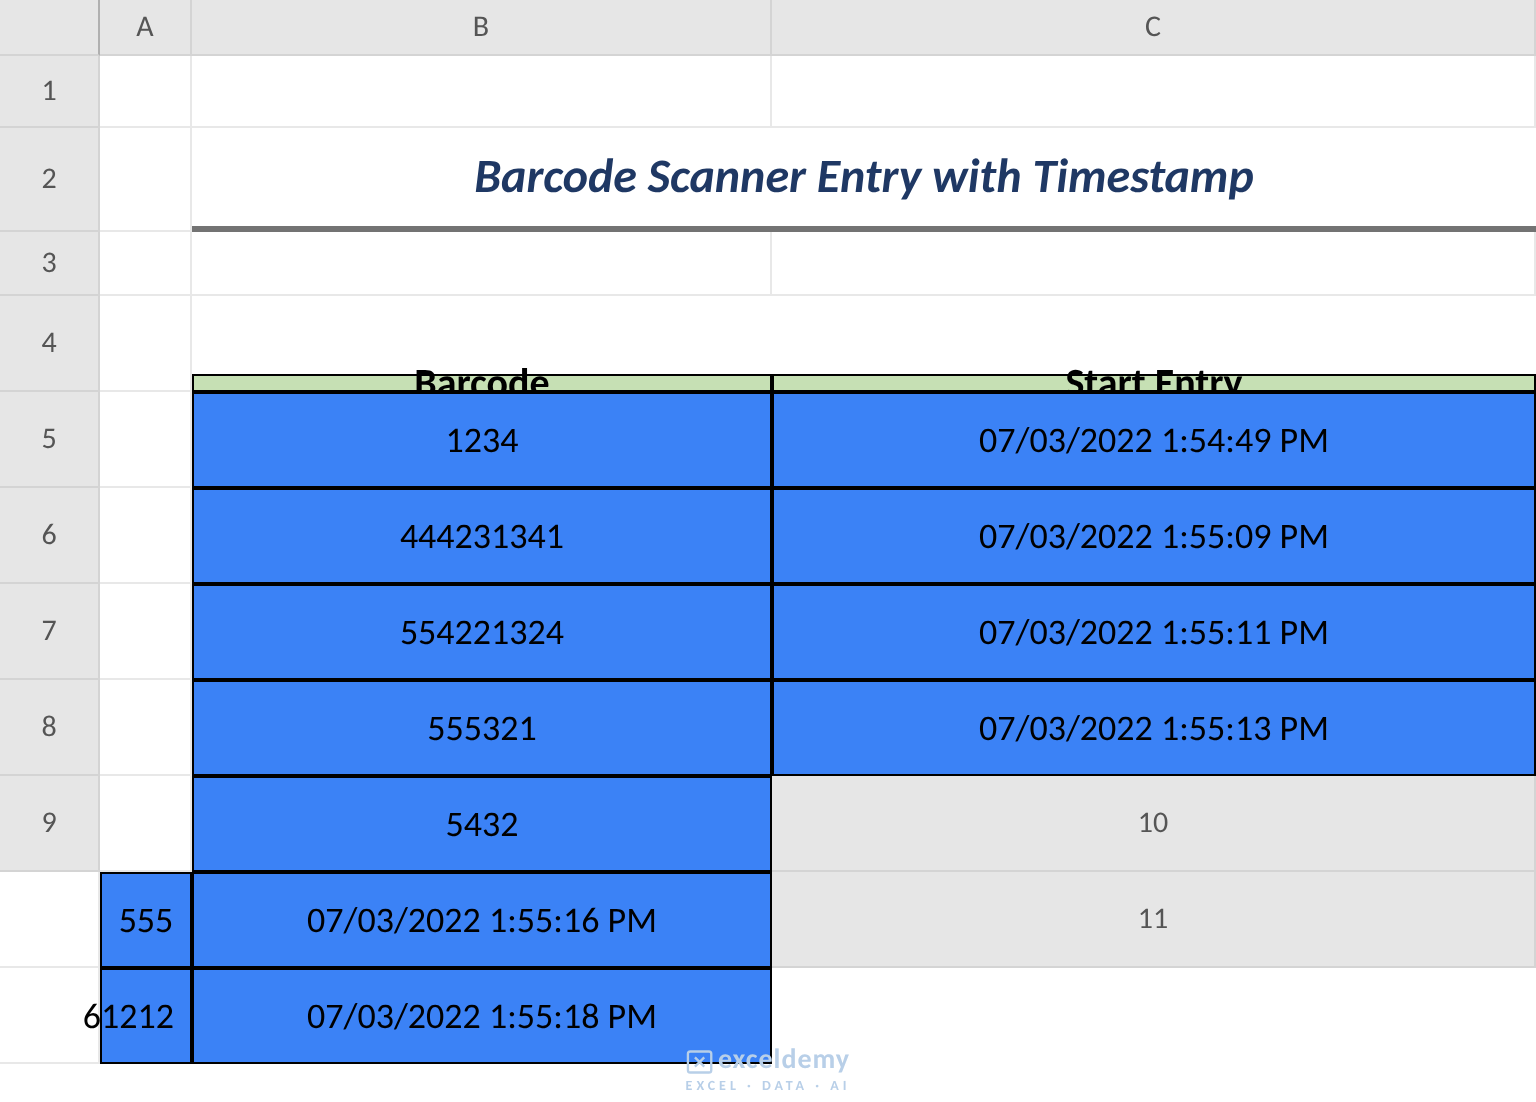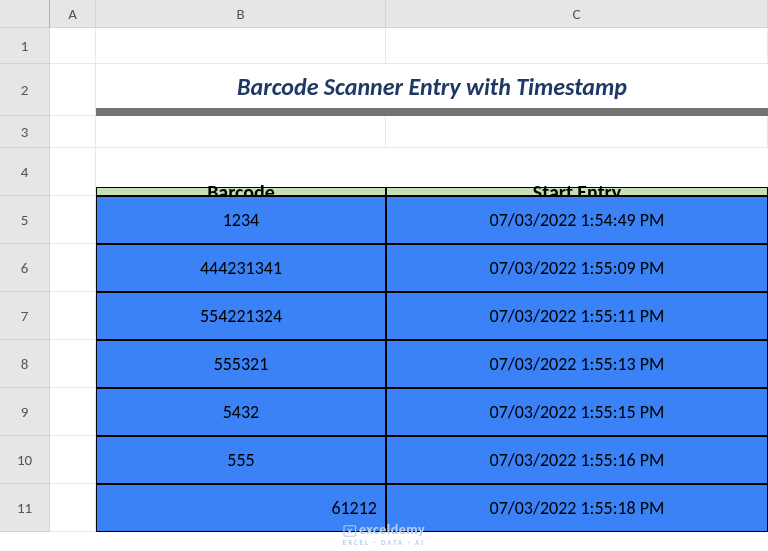--- a/index.html
+++ b/index.html
@@ -51,21 +51,21 @@
     }
     .title-cell {
       grid-column: 3 / 5;
       display: flex;
       align-items: center;
       justify-content: center;
       font-size: 24px;
       font-weight: bold;
       font-style: italic;
       color: #1f3864;
-      border-bottom: 8px solid #737373;
+      border-bottom: 3px solid #737373;
       padding: 8px 0;
     }
     .table-header {
       background: #c6e0b4;
       border: 1px solid #000;
       display: flex;
       align-items: center;
       justify-content: center;
       font-size: 20px;
       font-weight: bold;
@@ -153,21 +153,20 @@
   <div class="table-cell">07/03/2022 1:55:11 PM</div>
 
   <div class="row-header">8</div>
   <div class="cell"></div>
   <div class="table-cell">555321</div>
   <div class="table-cell">07/03/2022 1:55:13 PM</div>
 
   <div class="row-header">9</div>
   <div class="cell"></div>
   <div class="table-cell">5432</div>
-  <div class="table-cell">07/03/2022 1:55:15 PM</div>
 
   <div class="row-header">10</div>
   <div class="cell"></div>
   <div class="table-cell">555</div>
   <div class="table-cell">07/03/2022 1:55:16 PM</div>
 
   <div class="row-header">11</div>
   <div class="cell"></div>
   <div class="table-cell table-cell-right">61212</div>
   <div class="table-cell">07/03/2022 1:55:18 PM</div>

